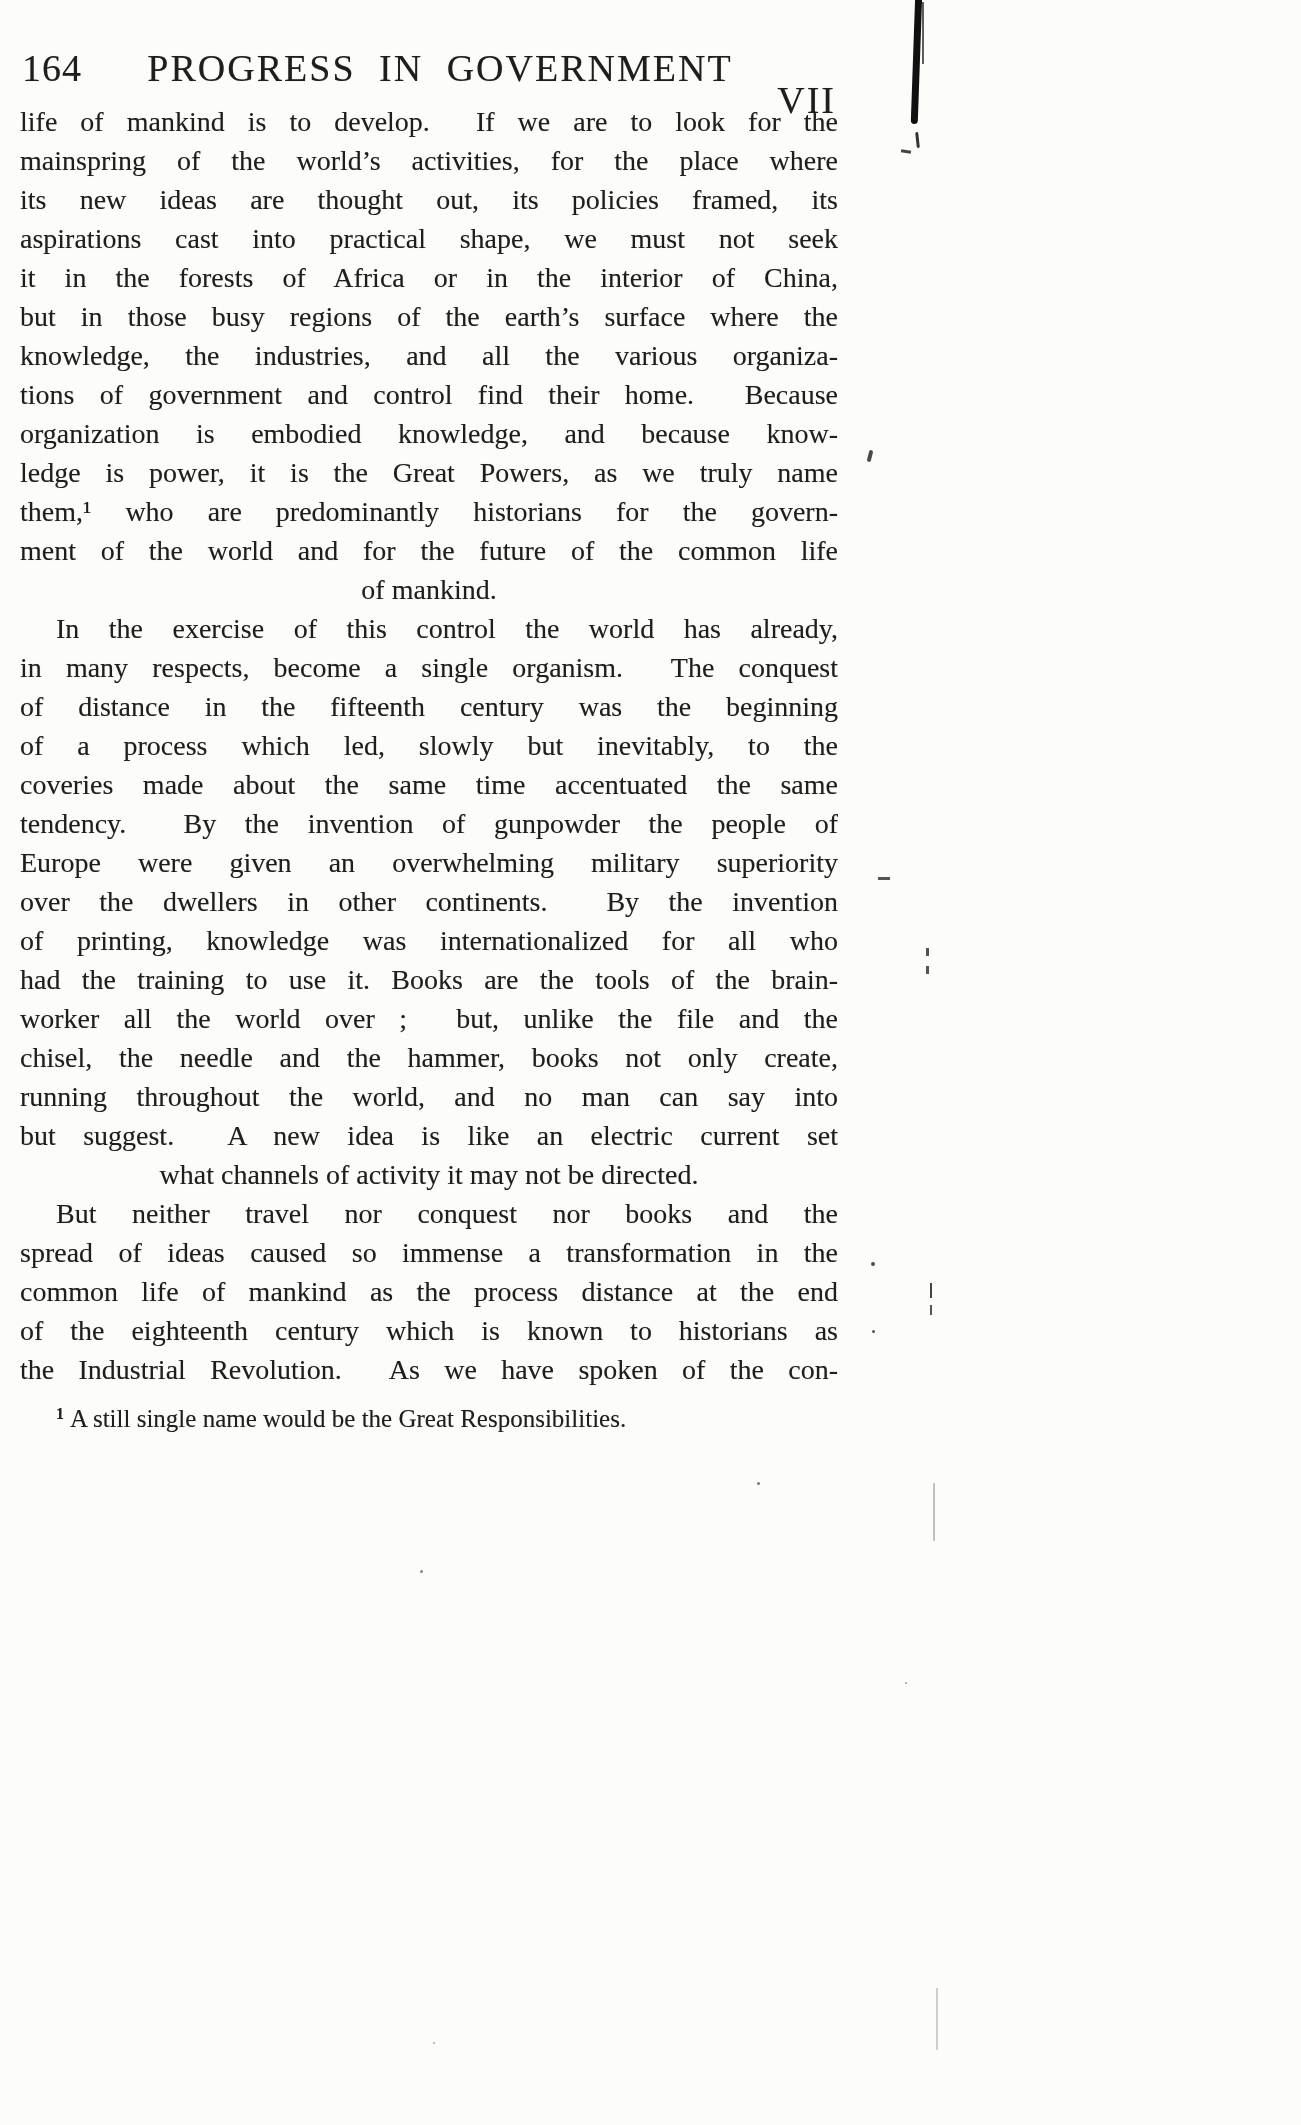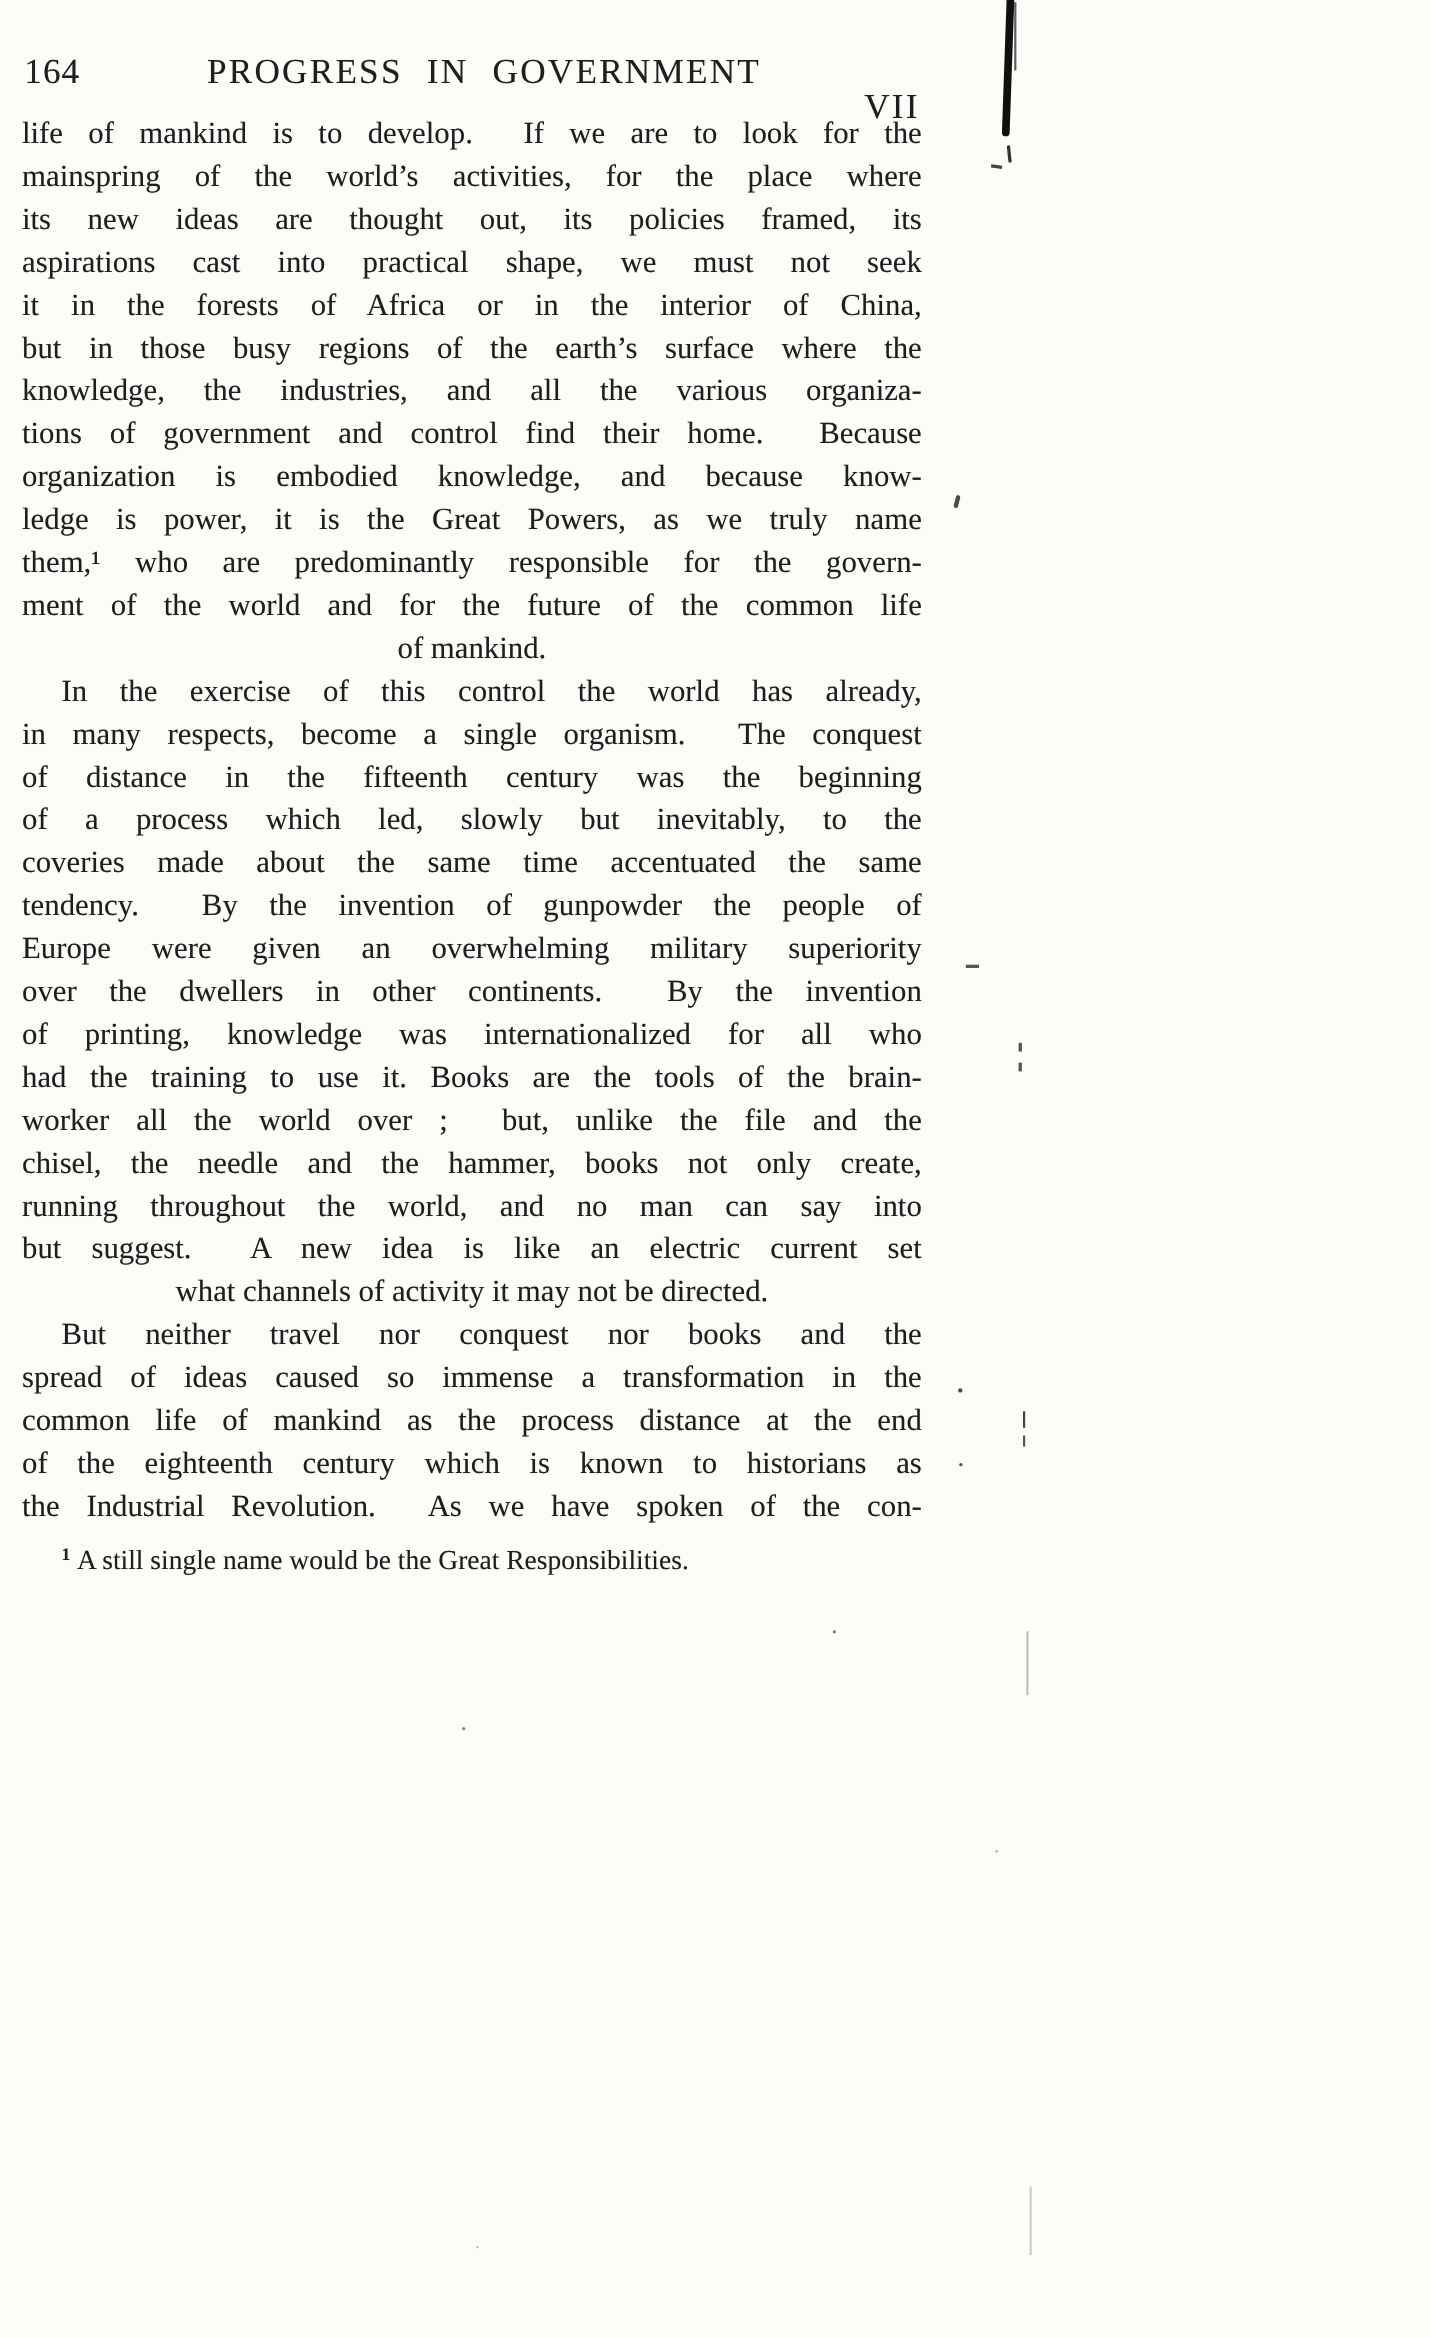--- a/index.html
+++ b/index.html
@@ -15,21 +15,21 @@
     color: #1e1e1e;
     overflow: hidden;
   }
   
   .page { text-shadow: 0 0 0.7px rgba(20,20,20,0.35); }
 
   .header {
     position: absolute;
     left: 20px; top: 46px;
     width: 818px; height: 42px;
-    font-size: 32px;
+    font-size: 38px;
     text-align: center;
   }
   .header .pageno { position: absolute; left: 2px; top: 0; letter-spacing: 1px; }
   .header .title  {
     position: absolute; left: 50%; top: 0;
     transform: translateX(-50%);
     letter-spacing: 2px; word-spacing: 12px; white-space: nowrap; margin-left: 11px;
   }
   .header .chapter { position: absolute; right: 2px; top: 0; letter-spacing: 2px; margin-top: 32px; }
 
@@ -101,21 +101,21 @@
     <div class="line">life of mankind is to develop.&nbsp; If we are to look for the</div>
       <div class="line">mainspring of the world’s activities, for the place where</div>
       <div class="line">its new ideas are thought out, its policies framed, its</div>
       <div class="line">aspirations cast into practical shape, we must not seek</div>
       <div class="line">it in the forests of Africa or in the interior of China,</div>
       <div class="line">but in those busy regions of the earth’s surface where the</div>
       <div class="line">knowledge, the industries, and all the various organiza-</div>
       <div class="line">tions of government and control find their home.&nbsp; Because</div>
       <div class="line">organization is embodied knowledge, and because know-</div>
       <div class="line">ledge is power, it is the Great Powers, as we truly name</div>
-      <div class="line">them,¹ who are predominantly responsible for the govern-</div>
+      <div class="line">them,¹ who are predominantly historians for the govern-</div>
       <div class="line">ment of the world and for the future of the common life</div>
       <div class="line short">of mankind.</div>
       <div class="line indent">In the exercise of this control the world has already,</div>
       <div class="line">in many respects, become a single organism.&nbsp; The conquest</div>
       <div class="line">of distance in the fifteenth century was the beginning</div>
       <div class="line">of a process which led, slowly but inevitably, to the</div>
       <div class="line">coveries made about the same time accentuated the same</div>
       <div class="line">tendency.&nbsp; By the invention of gunpowder the people of</div>
       <div class="line">Europe were given an overwhelming military superiority</div>
       <div class="line">over the dwellers in other continents.&nbsp; By the invention</div>

